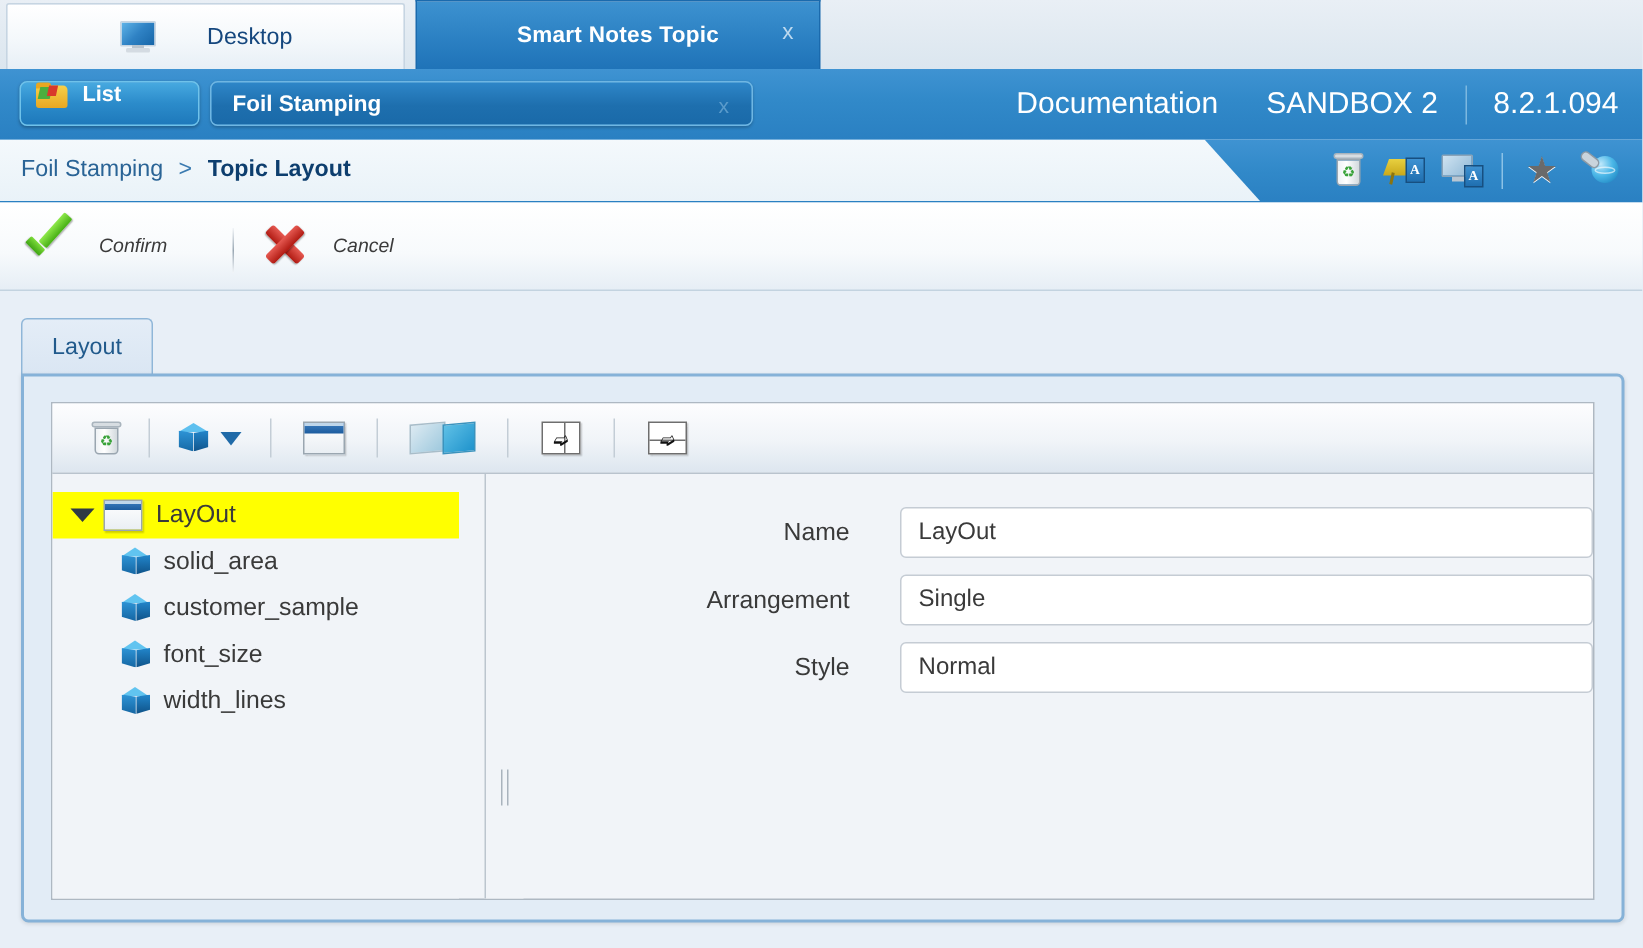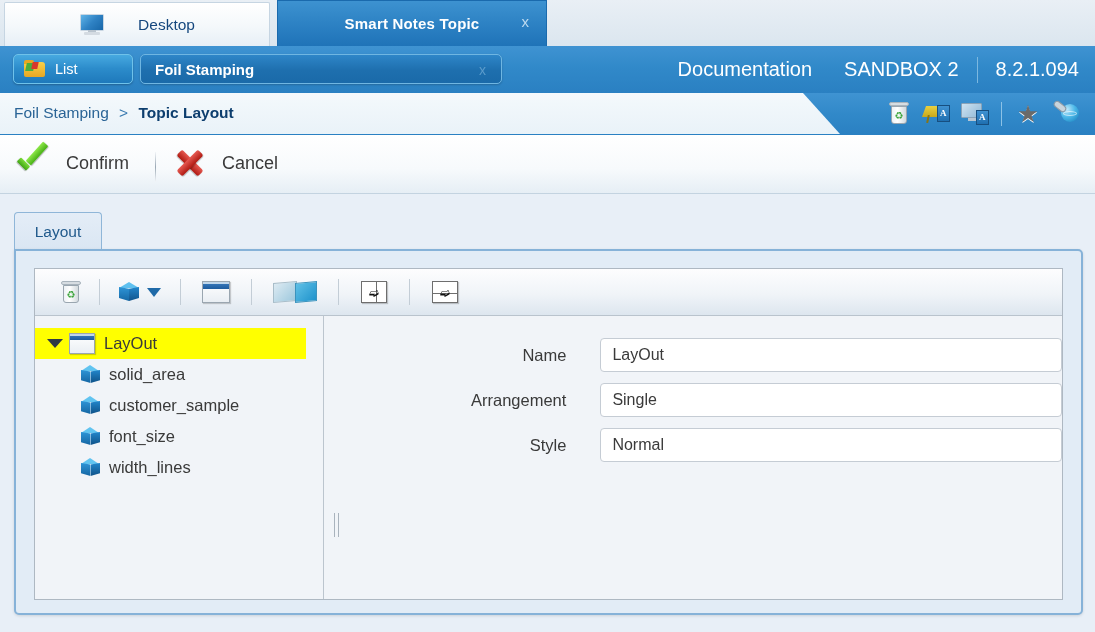--- a/index.html
+++ b/index.html
@@ -61,21 +61,21 @@
   
   .headerbar{
     position:absolute;left:0;top:46px;width:1095px;height:47px;
     background:linear-gradient(to bottom,#3f93d2 0%,#3189c9 45%,#2a80c2 100%);
   }
   .btn-list{
     position:absolute;left:13px;top:8px;width:120px;height:30px;
     background:linear-gradient(to bottom,#47a9e0 0%,#2c8ccb 48%,#1e79bb 100%);
     border:1px solid #6fc2ea;border-radius:5px;
     box-shadow:0 1px 2px rgba(0,0,0,.25);
-    display:flex;align-items:center;box-sizing:border-box;
+    display:flex;align-items:flex-start;box-sizing:border-box;font-weight:bold;
   }
   .folder-icon{
     position:relative;width:22px;height:18px;margin-left:10px;margin-right:9px;display:inline-block;
   }
   .folder-icon .back{
     position:absolute;left:0;top:2px;width:21px;height:15px;
     background:linear-gradient(to bottom,#f7d04a 0%,#e8a722 100%);
     border-radius:2px 3px 2px 2px;
   }
   .folder-icon .tabtop{
@@ -170,21 +170,21 @@
   .globeic .key{position:absolute;left:0;top:1px;width:14px;height:7px;background:#c9d4dc;
     transform:rotate(38deg);border-radius:4px;border:1px solid #8d9aa5;box-sizing:border-box;}
 
   
   .actionbar{
     position:absolute;left:0;top:135px;width:1095px;height:58px;
     background:linear-gradient(to bottom,#ffffff 0%,#f7fafc 58%,#e6eef5 100%);
     border-bottom:1px solid #c3d3e0;
   }
   .act{position:absolute;top:10px;display:flex;align-items:center;cursor:pointer;}
-  .act .lbl{font-size:18px;color:#3a3a3a;margin-left:12px;}
+  .act .lbl{font-size:13px;color:#3a3a3a;margin-left:12px;font-style:italic;}
   .check-icon{position:relative;width:40px;height:36px;}
   .check-icon:before{
     content:"";position:absolute;left:3px;top:16px;width:13px;height:6px;
     background:linear-gradient(to bottom,#7ddc3a,#3ea412);transform:rotate(45deg);
     border-radius:1px;box-shadow:0 1px 1px rgba(0,0,0,.3);
   }
   .check-icon:after{
     content:"";position:absolute;left:10px;top:5px;width:26px;height:7px;
     background:linear-gradient(to bottom,#8ee84a,#47b015);transform:rotate(-48deg);
     border-radius:1px;box-shadow:0 1px 1px rgba(0,0,0,.3);

